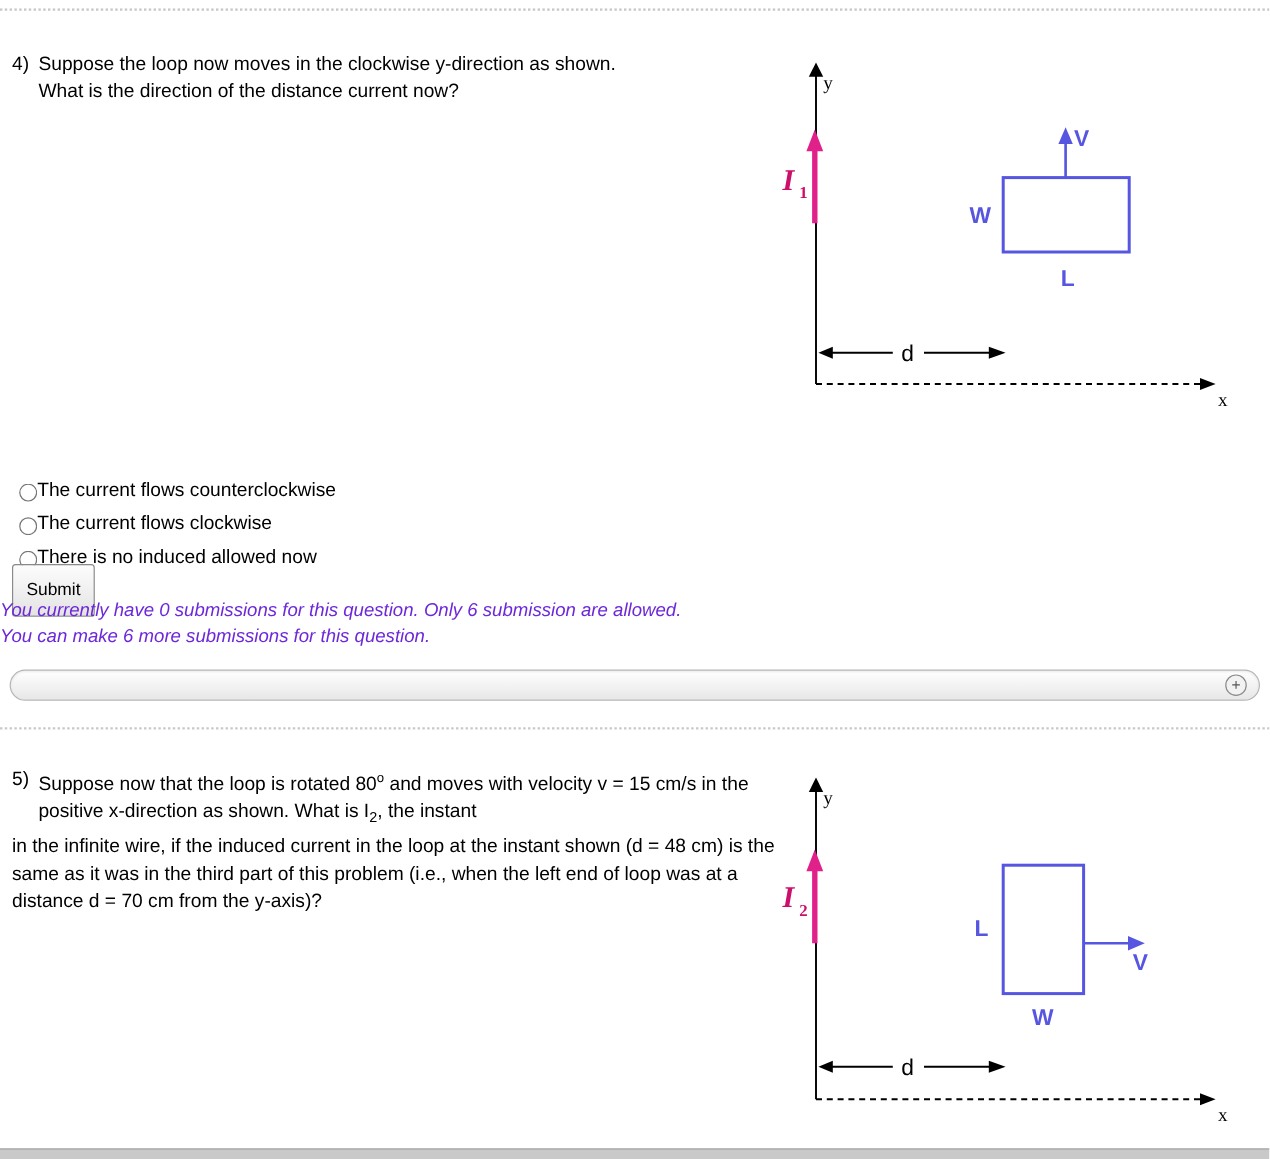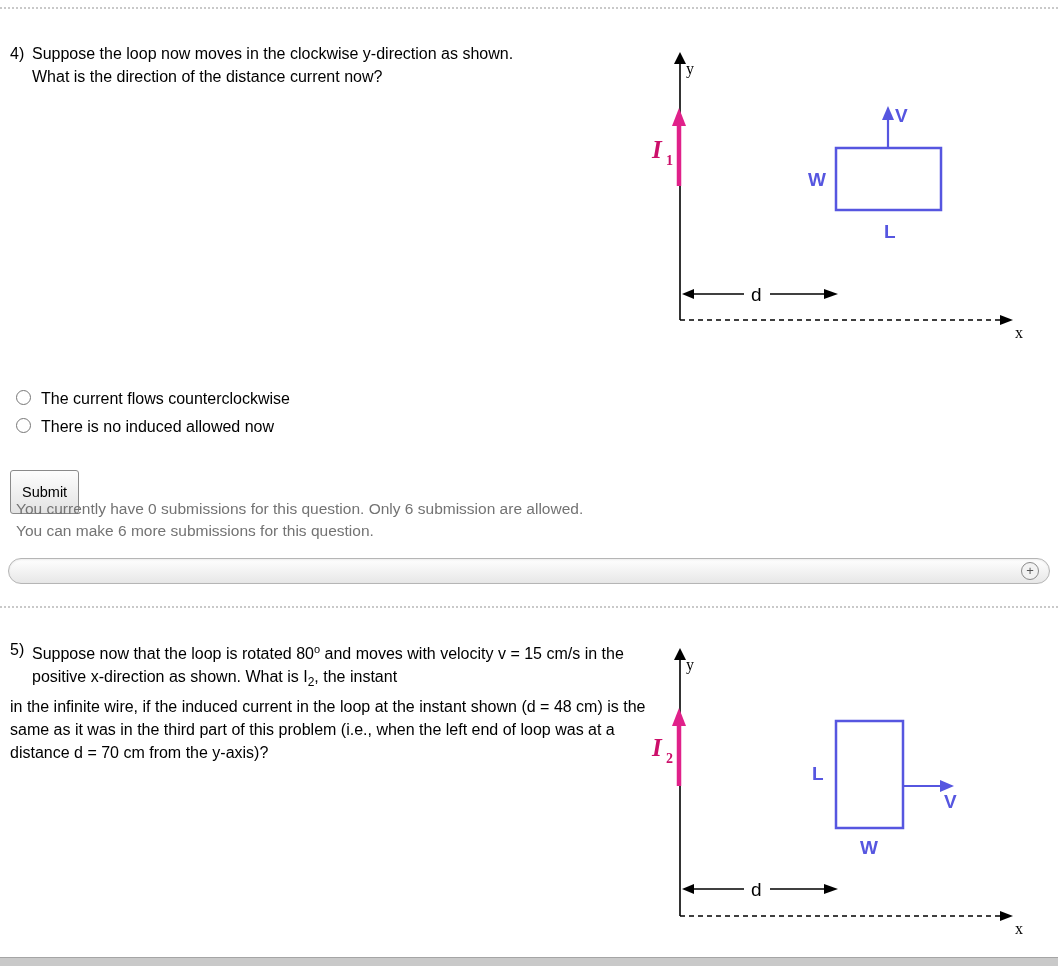--- a/index.html
+++ b/index.html
@@ -14,28 +14,28 @@
   .question-text { position:absolute; font-size:16px; line-height:23px; }
   .q-num { position:absolute; left:0; top:0; }
   .q-lines { padding-left:22px; }
   #q4-text { left:10px; top:42px; width:630px; }
   #q5-text { left:10px; top:638px; width:636px; }
   .q-flush { padding-left:0; }
   sup { font-size:11px; }
   sub { font-size:12px; }
 
   .options { position:absolute; left:16px; top:390px; }
-  .option { display:flex; align-items:flex-start; gap:10px; font-size:16px; height:28px; cursor:pointer; }
+  .option { display:flex; align-items:flex-end; gap:0; font-size:16px; height:28px; cursor:pointer; }
   .option input { margin:0; width:15px; height:15px; }
 
   .submit-btn { position:absolute; left:10px; top:470px; font-family:"Liberation Sans",sans-serif;
     font-size:14.5px; padding:13px 11px; border:1px solid #8a8a8a; border-radius:3px;
     background:linear-gradient(#fdfdfd,#e3e3e3); cursor:pointer; }
 
-  .note { position:absolute; left:16px; top:498px; color:#737373;
+  .note { position:absolute; left:0; top:498px; font-style:italic; color:#6d28d9;
     font-size:15.5px; line-height:22px; }
 
   .accordion { position:absolute; left:8px; top:558px; width:1042px; height:26px; box-sizing:border-box;
     border:1px solid #b5b5b5; border-radius:13px; background:linear-gradient(#ffffff,#e7e7e7);
     box-shadow:inset 0 1px 2px rgba(0,0,0,0.08); display:flex; align-items:center;
     justify-content:flex-end; padding-right:10px; cursor:pointer; }
   .plus-icon { width:16px; height:16px; border:1px solid #8a8a8a; border-radius:50%;
     color:#555; font-size:13px; line-height:15px; text-align:center; background:#f2f2f2; }
 
   .bottom-bar { position:absolute; left:0; bottom:0; width:1058px; height:9px;
@@ -106,20 +106,24 @@
     <text class="axis-label" x="367" y="290">x</text>
   </svg>
 
   <div class="options">
     <label class="option">
       <input type="radio" name="q4" style="">
       <span>The current flows counterclockwise</span>
     </label>
     <label class="option">
       <input type="radio" name="q4" style="">
+      <span>The current flows clockwise</span>
+    </label>
+    <label class="option">
+      <input type="radio" name="q4" style="">
       <span>There is no induced allowed now</span>
     </label>
   </div>
 
   <button class="submit-btn">Submit</button>
 
   <div class="note">
     <div>You currently have 0 submissions for this question. Only 6 submission are allowed.</div>
     <div>You can make 6 more submissions for this question.</div>
   </div>

